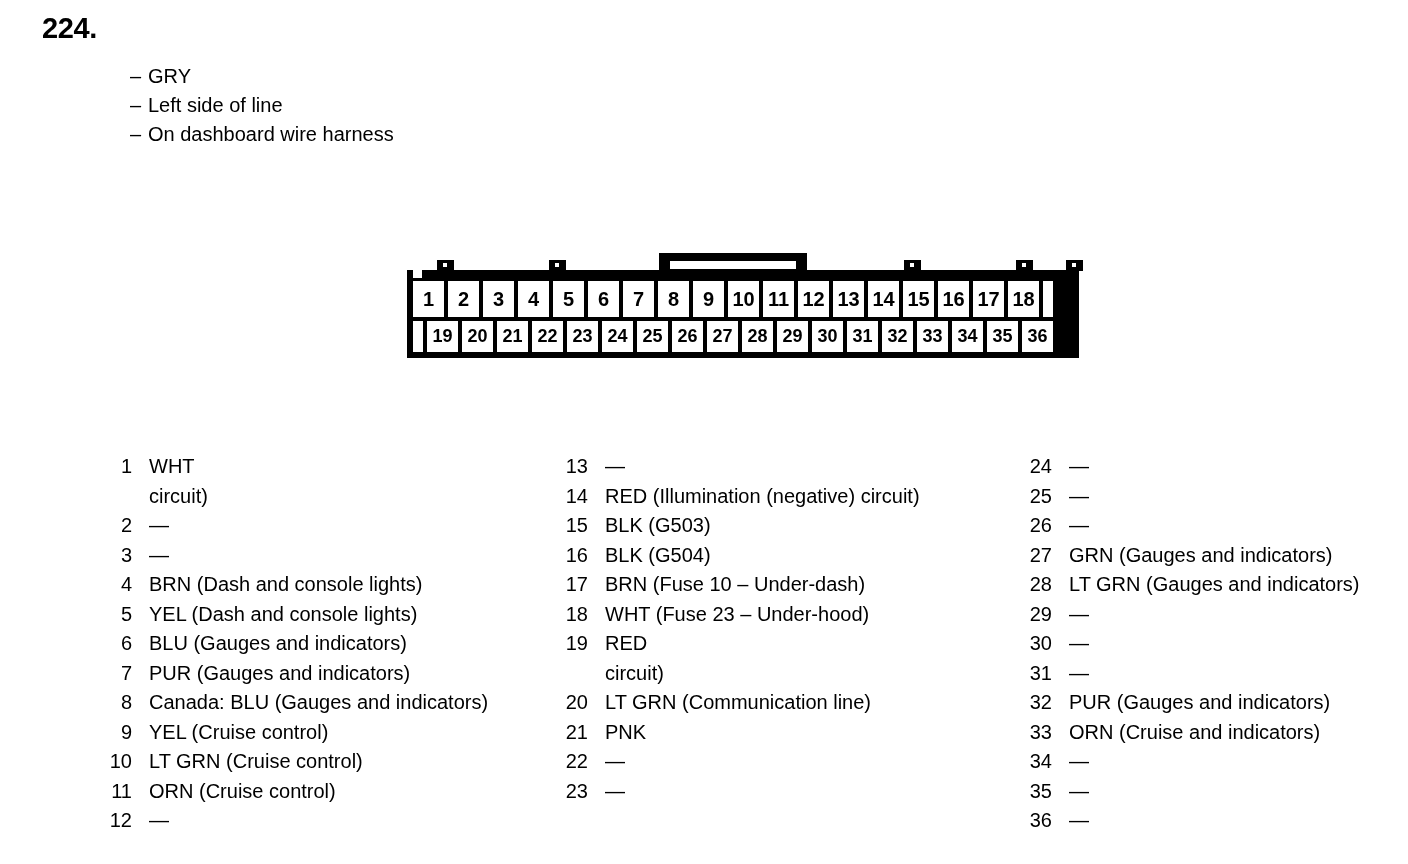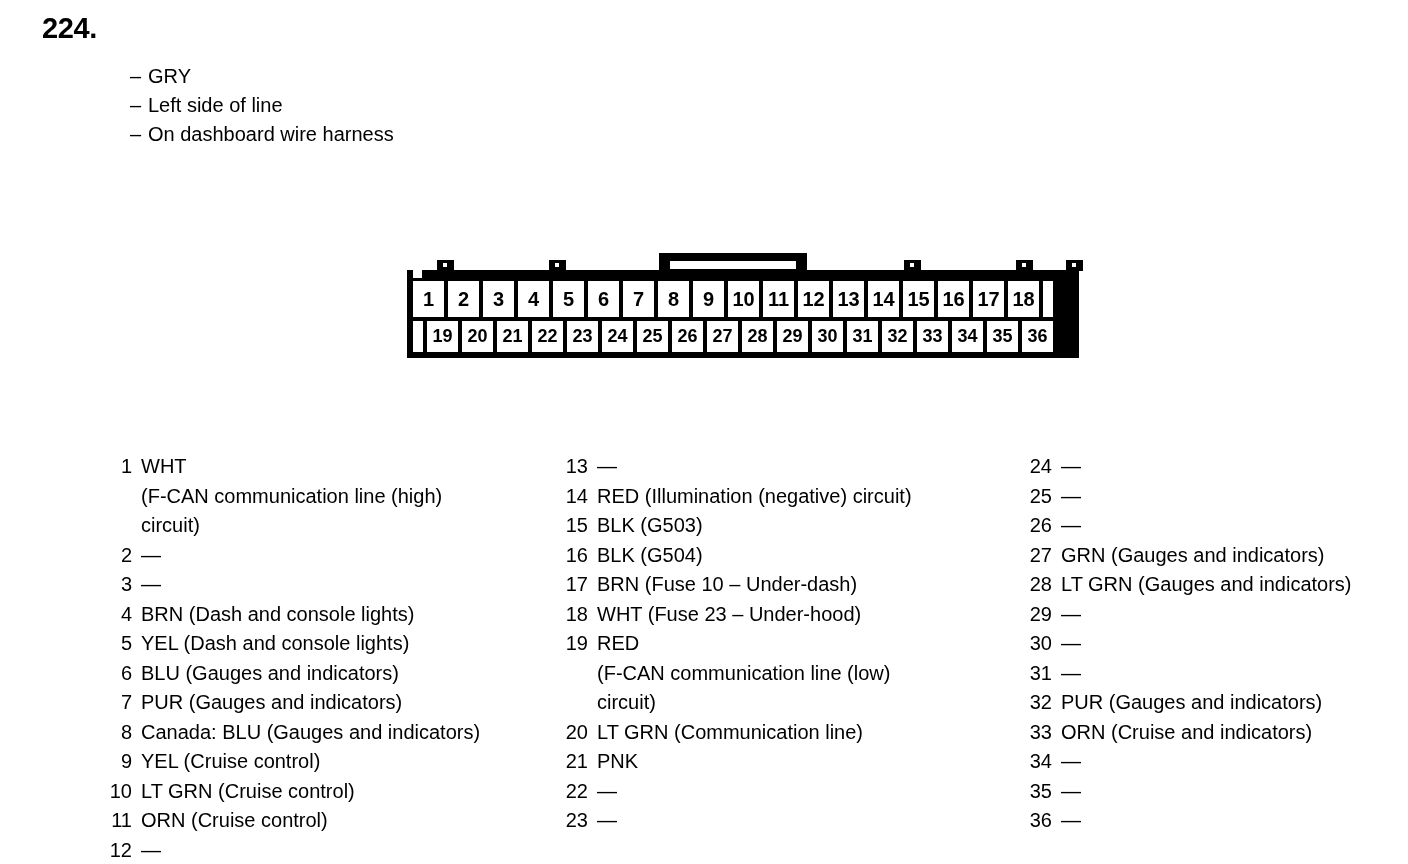--- a/index.html
+++ b/index.html
@@ -217,20 +217,21 @@
   .pin-num {
     flex: 0 0 26px;
     width: 26px;
     text-align: right;
     padding-right: 9px;
     box-sizing: content-box;
     white-space: nowrap;
   }
   .pin-desc {
     flex: 1 1 auto;
+    margin-left: 8px;
   }
   .pin-desc-line {
     white-space: nowrap;
   }
 </style>
 </head>
 <body>
 
 <div class="page-header">
   <div class="title-row">
@@ -315,21 +316,20 @@
       </div>
   </div>
 </div>
 
 <div class="pin-columns">
   <div class="pin-col pin-col-1">
       <div class="pin-entry">
         <div class="pin-num">1</div>
         <div class="pin-desc">
           <div class="pin-desc-line">WHT</div>
-          <div class="pin-desc-line">(F-CAN communication line (high)</div>
           <div class="pin-desc-line">circuit)</div>
         </div>
       </div>
       <div class="pin-entry">
         <div class="pin-num">2</div>
         <div class="pin-desc">
           <div class="pin-desc-line">—</div>
         </div>
       </div>
       <div class="pin-entry">
@@ -427,21 +427,20 @@
       <div class="pin-entry">
         <div class="pin-num">18</div>
         <div class="pin-desc">
           <div class="pin-desc-line">WHT (Fuse 23 – Under-hood)</div>
         </div>
       </div>
       <div class="pin-entry">
         <div class="pin-num">19</div>
         <div class="pin-desc">
           <div class="pin-desc-line">RED</div>
-          <div class="pin-desc-line">(F-CAN communication line (low)</div>
           <div class="pin-desc-line">circuit)</div>
         </div>
       </div>
       <div class="pin-entry">
         <div class="pin-num">20</div>
         <div class="pin-desc">
           <div class="pin-desc-line">LT GRN (Communication line)</div>
         </div>
       </div>
       <div class="pin-entry">

